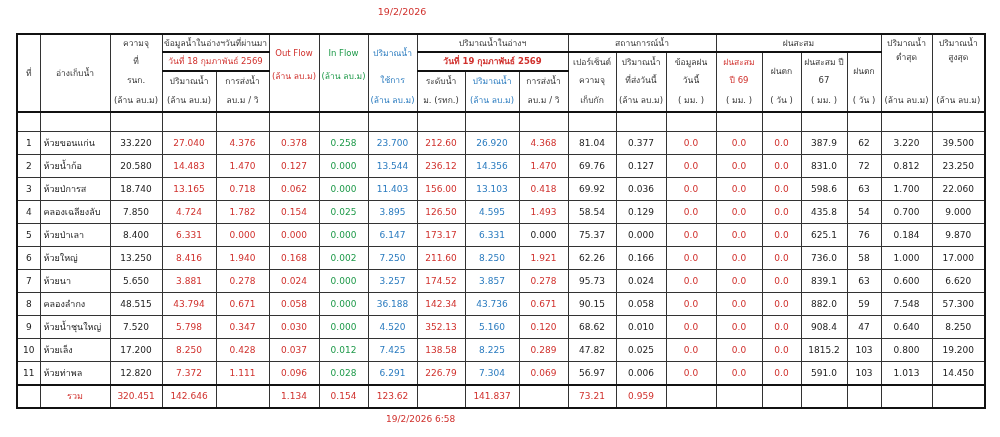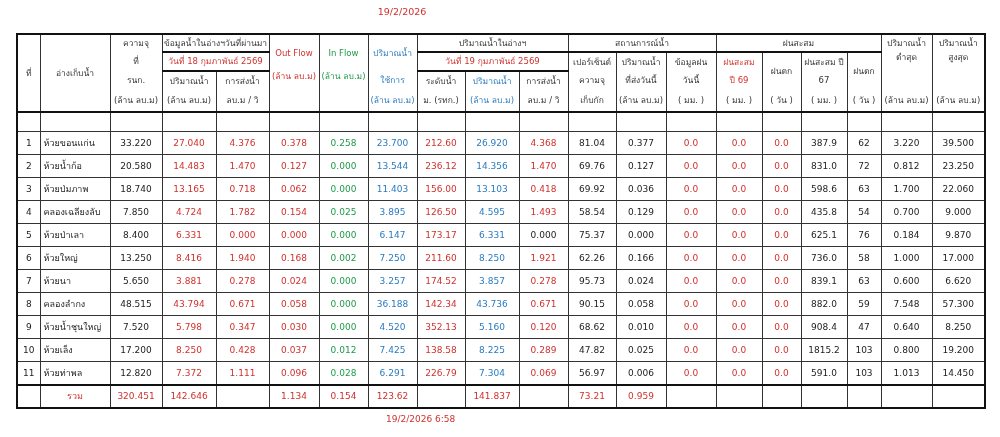--- a/index.html
+++ b/index.html
@@ -62,21 +62,21 @@
       <td rowspan="2" class="hd blue" style="border-bottom:none">ปริมาณน้ำ</td>
       <td colspan="3" class="hd thick-b">ปริมาณน้ำในอ่างฯ</td>
       <td colspan="3" class="hd thick-b">สถานการณ์น้ำ</td>
       <td colspan="4" class="hd thick-b">ฝนสะสม</td>
       <td class="hd" style="border-bottom:none">ปริมาณน้ำ</td>
       <td class="hd" style="border-bottom:none">ปริมาณน้ำ</td>
     </tr>
     <tr style="height:19px">
       <td class="hd" style="border-top:none;border-bottom:none">ที่</td>
       <td colspan="2" class="hd red thick-b" style="font-weight:normal">วันที่ 18 กุมภาพันธ์ 2569</td>
-      <td colspan="3" class="hd red thick-b" style="font-weight:normal">วันที่ 19 กุมภาพันธ์ 2569</td>
+      <td colspan="3" class="hd red thick-b" style="font-weight:bold">วันที่ 19 กุมภาพันธ์ 2569</td>
       <td class="hd" style="border-bottom:none">เปอร์เซ็นต์</td>
       <td class="hd" style="border-bottom:none">ปริมาณน้ำ</td>
       <td class="hd" style="border-bottom:none">ข้อมูลฝน</td>
       <td class="hd red" style="border-bottom:none">ฝนสะสม</td>
       <td rowspan="2" class="hd" style="border-bottom:none">ฝนตก</td>
       <td class="hd" style="border-bottom:none">ฝนสะสม ปี</td>
       <td rowspan="2" class="hd" style="border-bottom:none">ฝนตก</td>
       <td rowspan="2" class="hd" style="border-top:none;border-bottom:none;vertical-align:top">ต่ำสุด</td>
       <td rowspan="2" class="hd" style="border-top:none;border-bottom:none;vertical-align:top">สูงสุด</td>
     </tr>
@@ -177,21 +177,21 @@
         <td class="red">0.0</td>
         <td class="red">0.0</td>
         <td class="red">0.0</td>
         <td class="dark">831.0</td>
         <td class="dark">72</td>
         <td class="dark">0.812</td>
         <td class="dark">23.250</td>
       </tr>
       <tr class="data">
         <td>3</td>
-        <td class="name">ห้วยป่มภาพ</td>
+        <td class="name">ห้วยป่การส</td>
         <td class="dark">18.740</td>
         <td class="red">13.165</td>
         <td class="red">0.718</td>
         <td class="red">0.062</td>
         <td class="green">0.000</td>
         <td class="blue">11.403</td>
         <td class="red">156.00</td>
         <td class="blue">13.103</td>
         <td class="red">0.418</td>
         <td class="dark">69.92</td>

